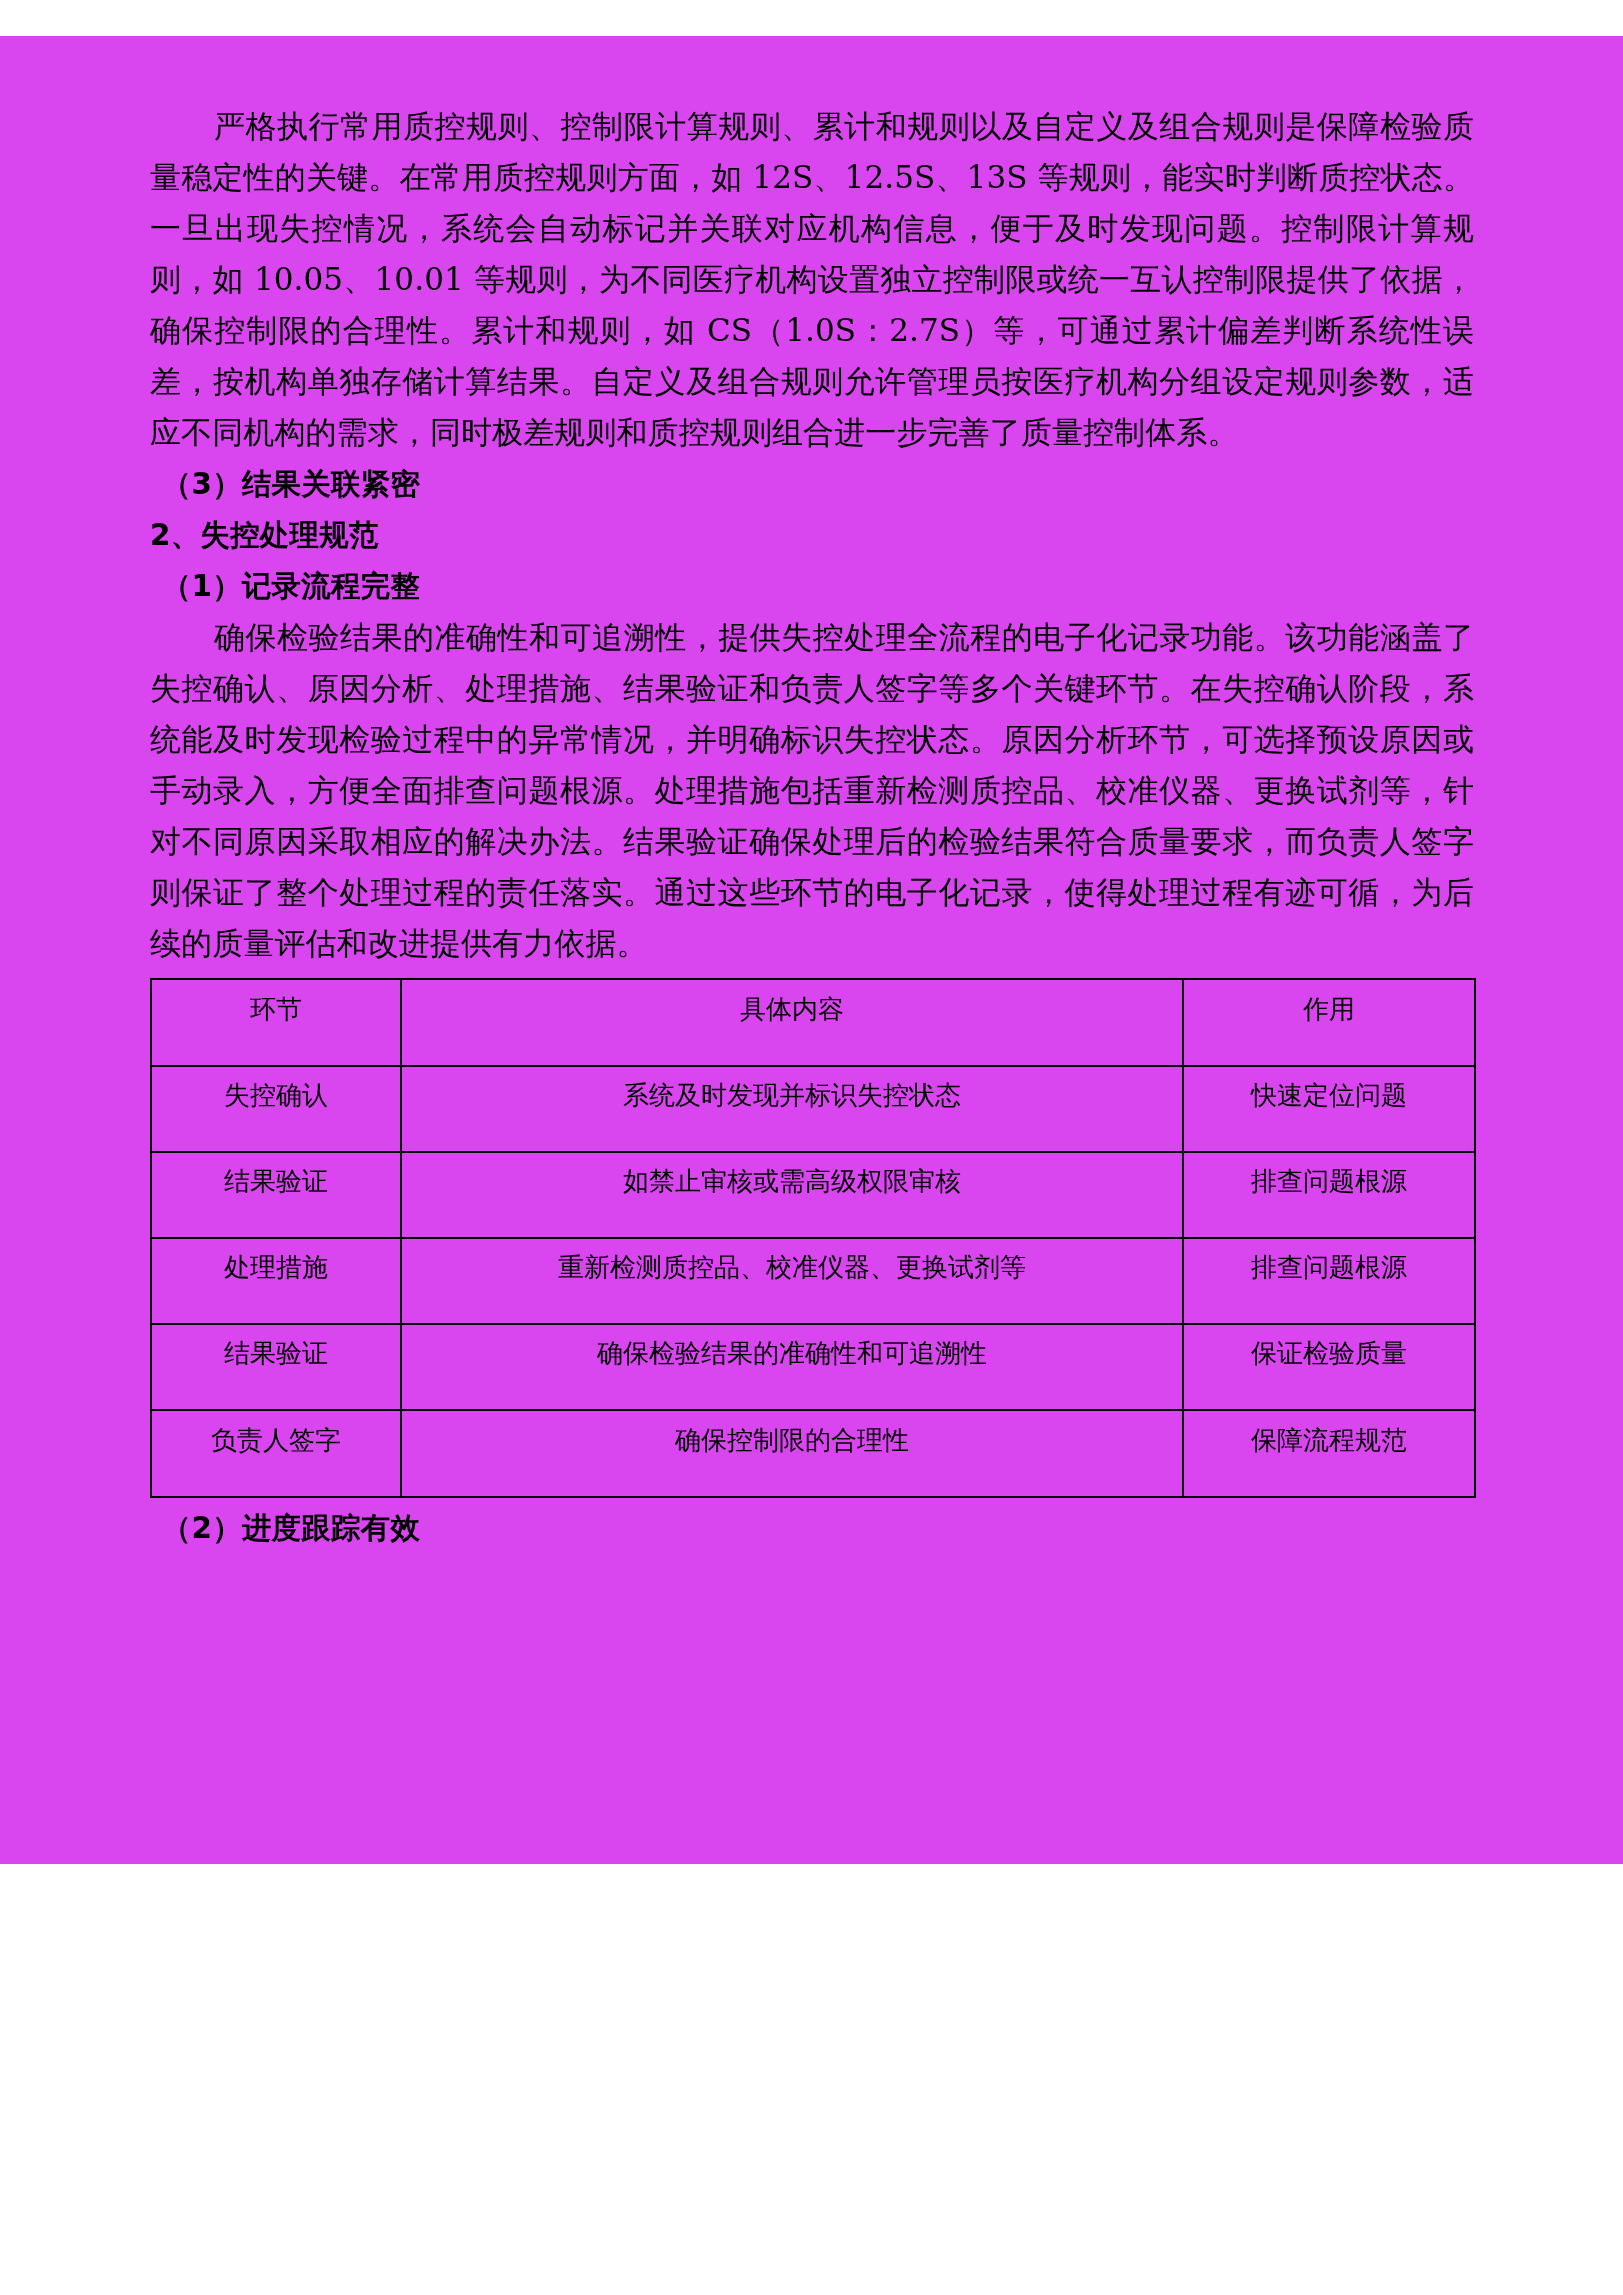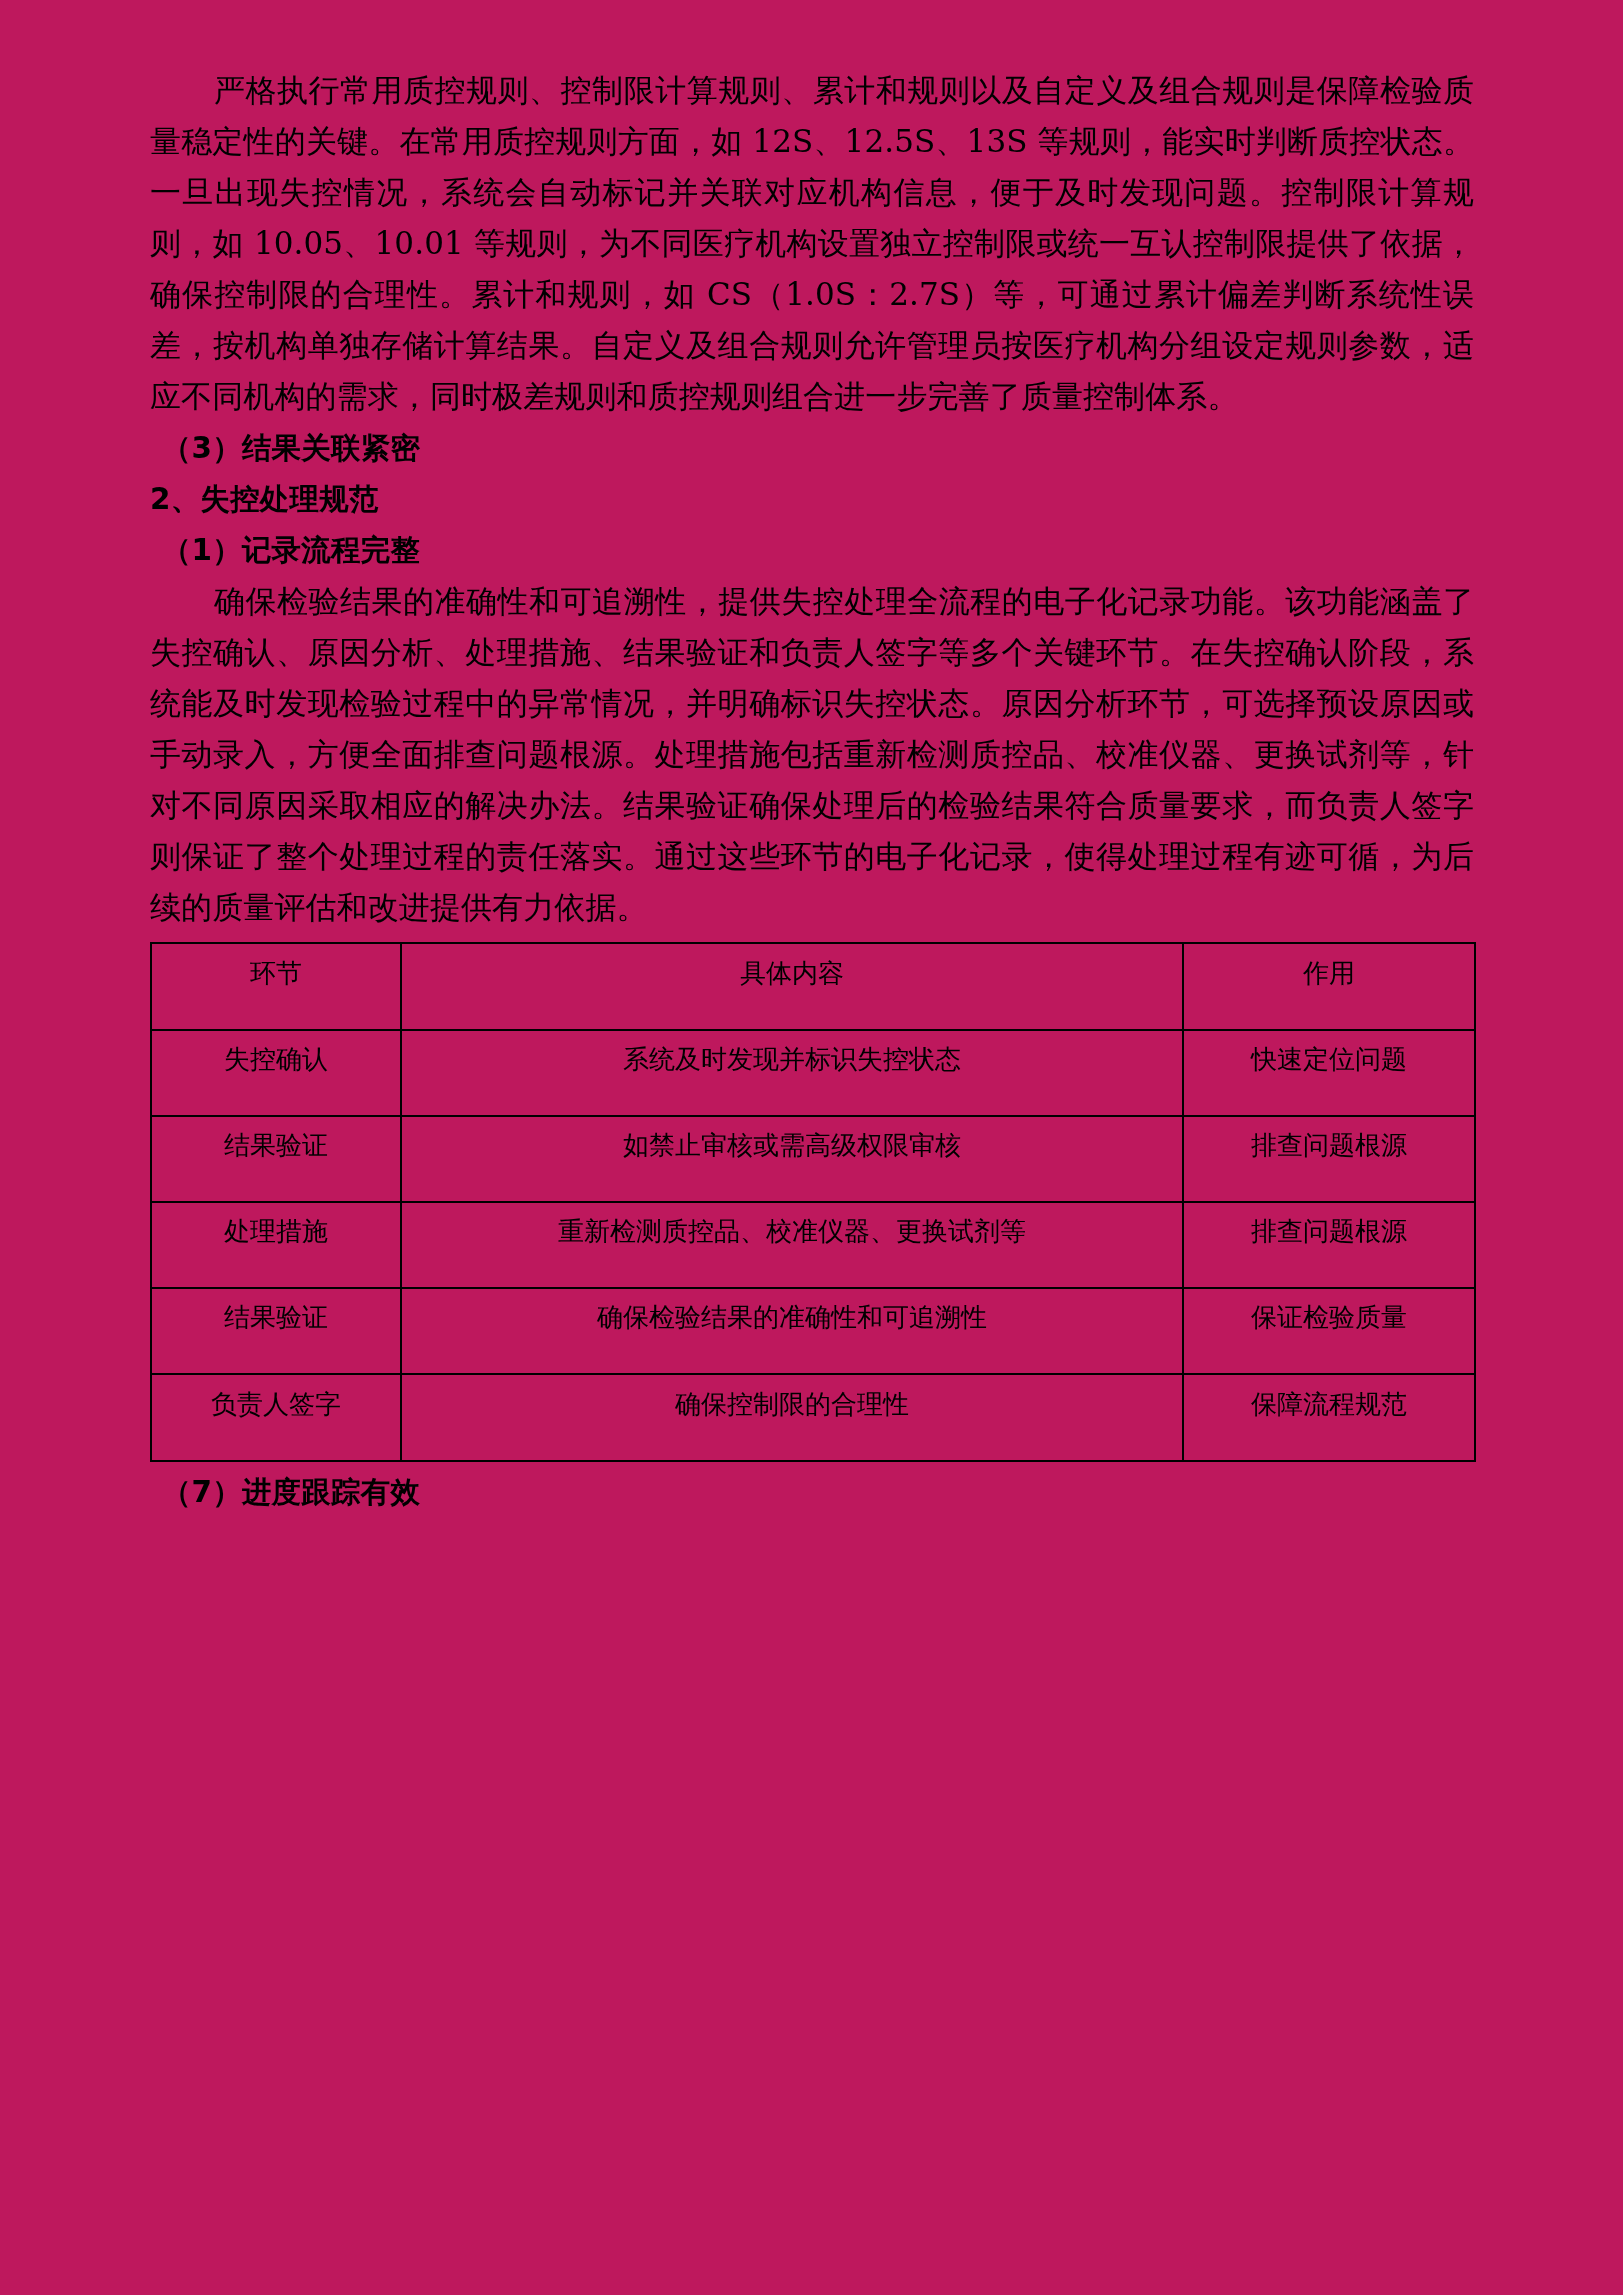--- a/index.html
+++ b/index.html
@@ -3,26 +3,27 @@
 <meta charset="utf-8">
 <style>
   html, body {
     margin: 0;
     padding: 0;
     background: #ffffff;
   }
   .page {
     position: relative;
     width: 1623px;
-    height: 2295px;
-    background: #be185d;
+    height: 1828px;
+    background: #d946ef;
     box-sizing: border-box;
     overflow: hidden;
     font-family: "DejaVu Serif", "Liberation Serif", serif;
     color: #000000;
+    margin-top: 36px;
   }
   .content {
     position: absolute;
     left: 150px;
     top: 65px;
     width: 1324px;
   }
 
   
   .para {
@@ -136,17 +137,17 @@
         <tr>
           <td>负责人签字</td>
           <td>确保控制限的合理性</td>
           <td>保障流程规范</td>
         </tr>
       </tbody>
     </table>
 
     <div class="tail-gap"></div>
 
-    <div class="heading heading-sub">（7）进度跟踪有效</div>
+    <div class="heading heading-sub">（2）进度跟踪有效</div>
 
   </div>
 </div>
 
 
 </body></html>

